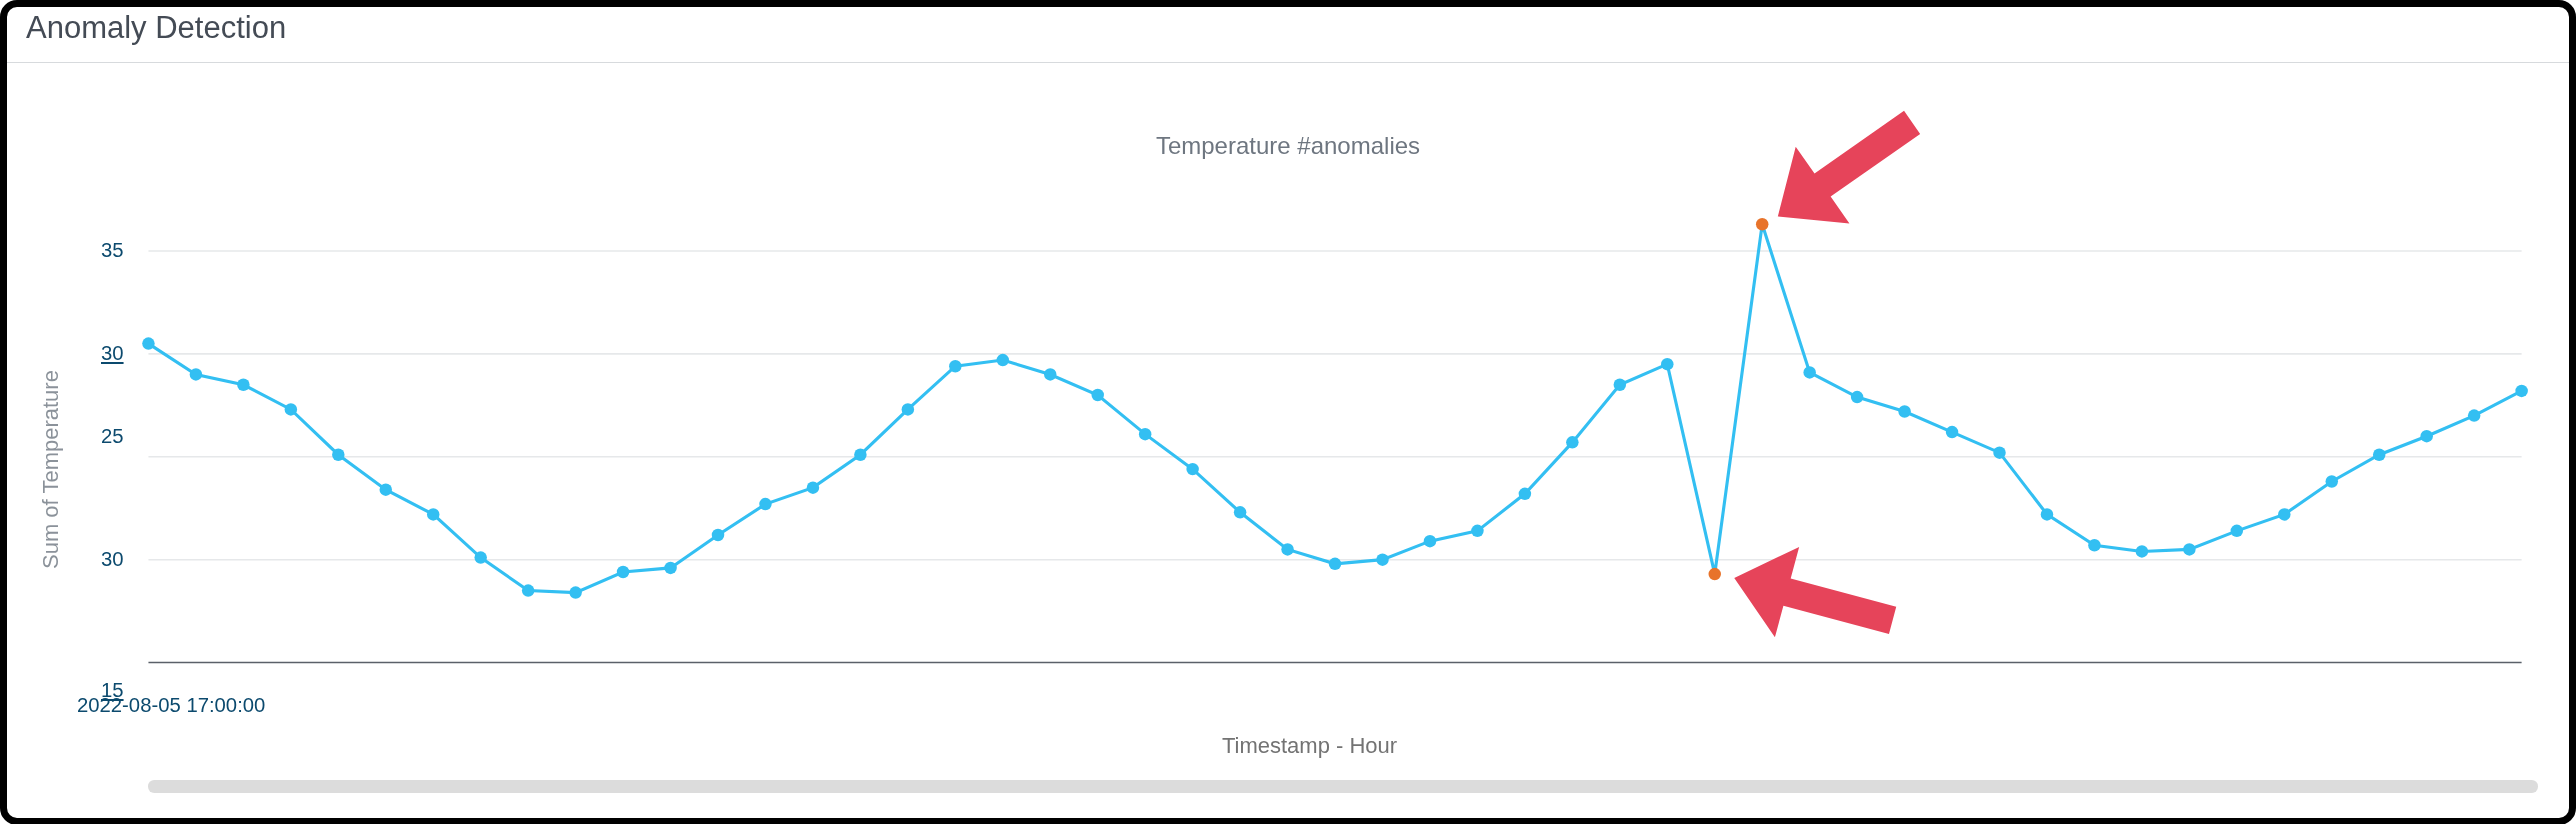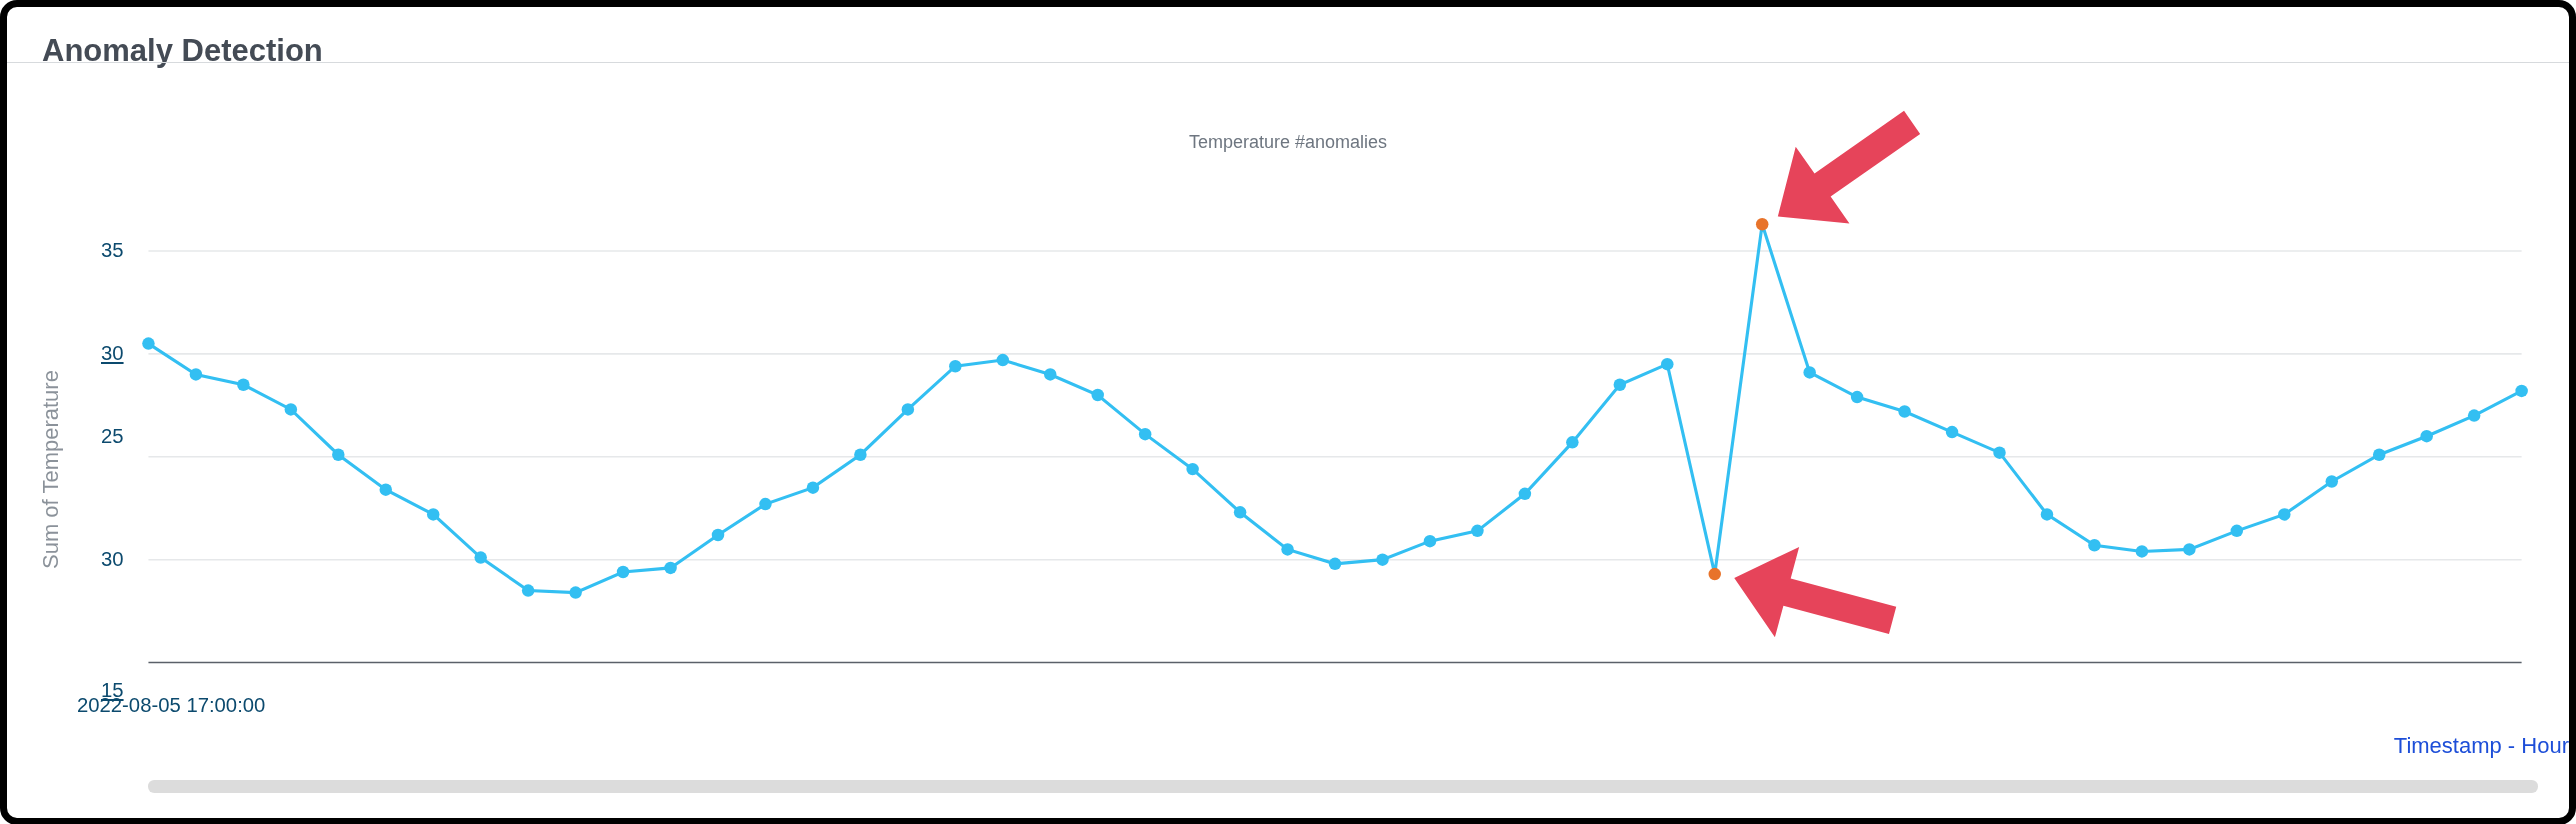--- a/index.html
+++ b/index.html
@@ -14,58 +14,57 @@
     height: 825px;
     border: 7.8px solid #000;
     border-radius: 17px;
     position: relative;
     overflow: hidden;
     background: #fff;
   }
   .panel-title {
     position: absolute;
     left: 19px;
-    top: 26px;
+    top: 3px;
     font-size: 31px;
-    font-weight: 700;
+    font-weight: 400;
     color: #444b55;
-    margin-left: 16px;
   }
   .title-divider {
     position: absolute;
     left: 0;
     right: 0;
     top: 55px;
     height: 0.8px;
     background: #d7dadd;
   }
   .chart-title {
     position: absolute;
     left: 0;
     right: 0;
     top: 125px;
     text-align: center;
-    font-size: 18px;
+    font-size: 24px;
     color: #6e7680;
   }
   .plot {
     position: absolute;
     left: 47px;
     top: 195px;
     width: 2484px;
     height: 484px;
   }
   .xlabel {
     position: absolute;
     left: 0;
     right: 0;
     top: 726px;
-    text-align: right;
+    text-align: center;
     font-size: 22px;
-    color: #1d4ed8;
+    color: #737373;
     padding-left: 43px;
   }
   .tick-label {
     position: absolute;
     font-size: 20.3px;
     color: #0c4a6e;
   }
   .scrollbar-track {
     position: absolute;
     left: 141px;

